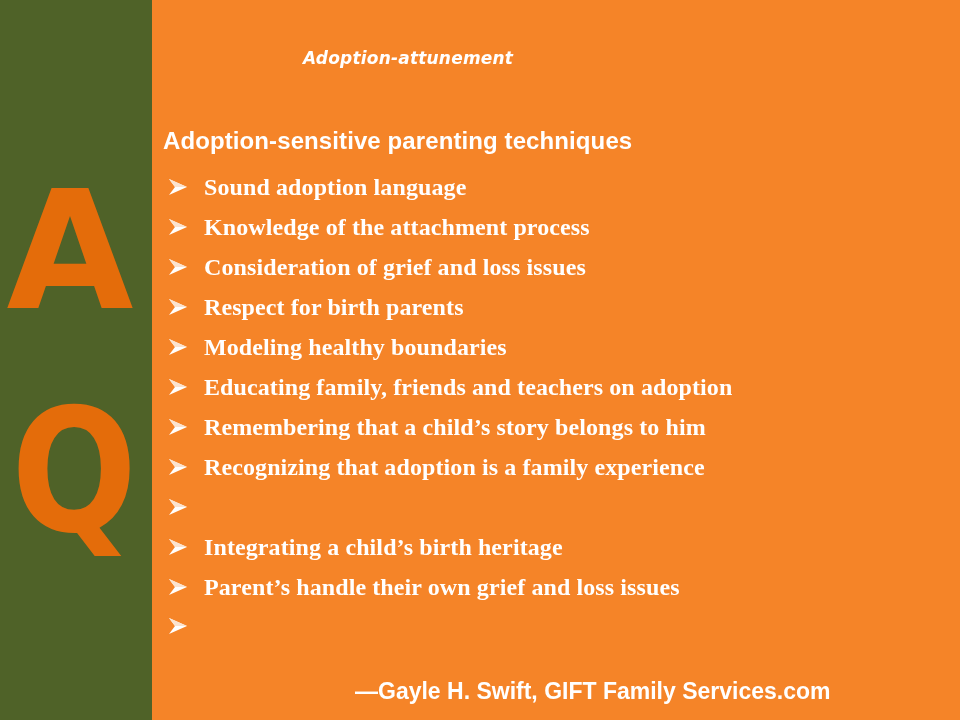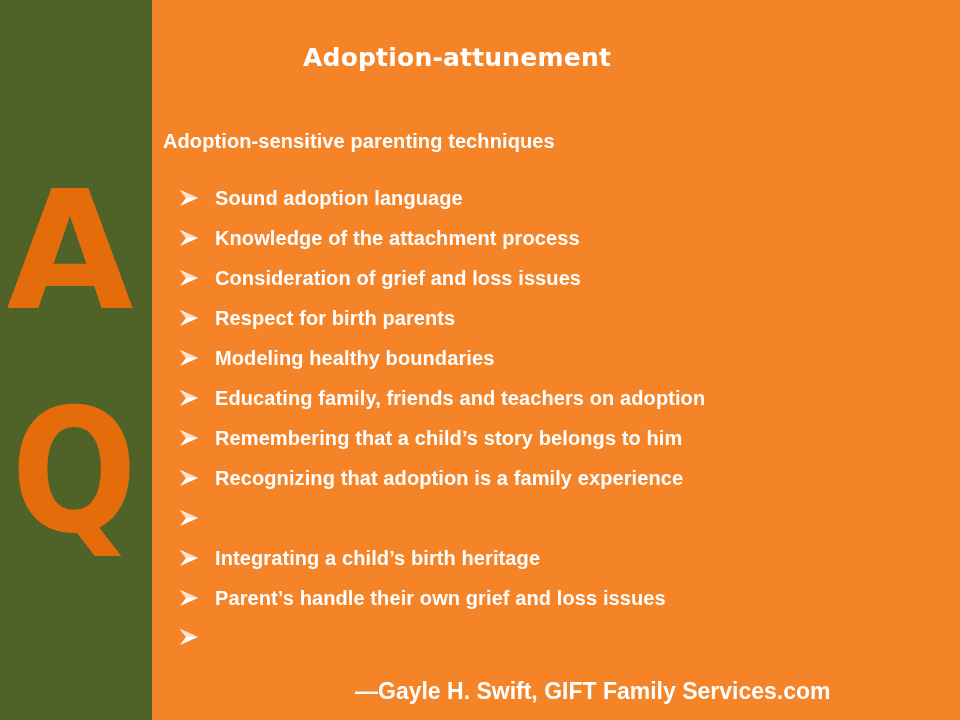--- a/index.html
+++ b/index.html
@@ -43,45 +43,47 @@
       left: -2px;
       transform: scaleX(0.86);
     }
     .slide-title {
       position: absolute;
       left: 303px;
       top: 41px;
       color: #ffffff;
       font-family: "DejaVu Sans", sans-serif;
       font-weight: bold;
-      font-size: 25px;
+      font-size: 17px;
       line-height: 34px;
       white-space: nowrap;
       letter-spacing: 0.2px;
+      font-style: italic;
     }
     .content {
       position: absolute;
       left: 163px;
       top: 122px;
       right: 0;
       color: #ffffff;
       font-family: "Liberation Sans", sans-serif;
       font-weight: bold;
-      font-size: 20px;
+      font-size: 24px;
     }
     .content .lead {
       height: 40px;
       line-height: 38px;
       white-space: nowrap;
       letter-spacing: 0.1px;
     }
     .bullets {
       list-style: none;
-      margin: 16px;
+      margin: 5px;
       padding: 0;
+      font-family: Liberation Serif, serif;
     }
     .bullets li {
       position: relative;
       padding-left: 36px;
       line-height: 40px;
       min-height: 40px;
       white-space: nowrap;
       letter-spacing: 0.1px;
     }
     .bullets li.wrap {

